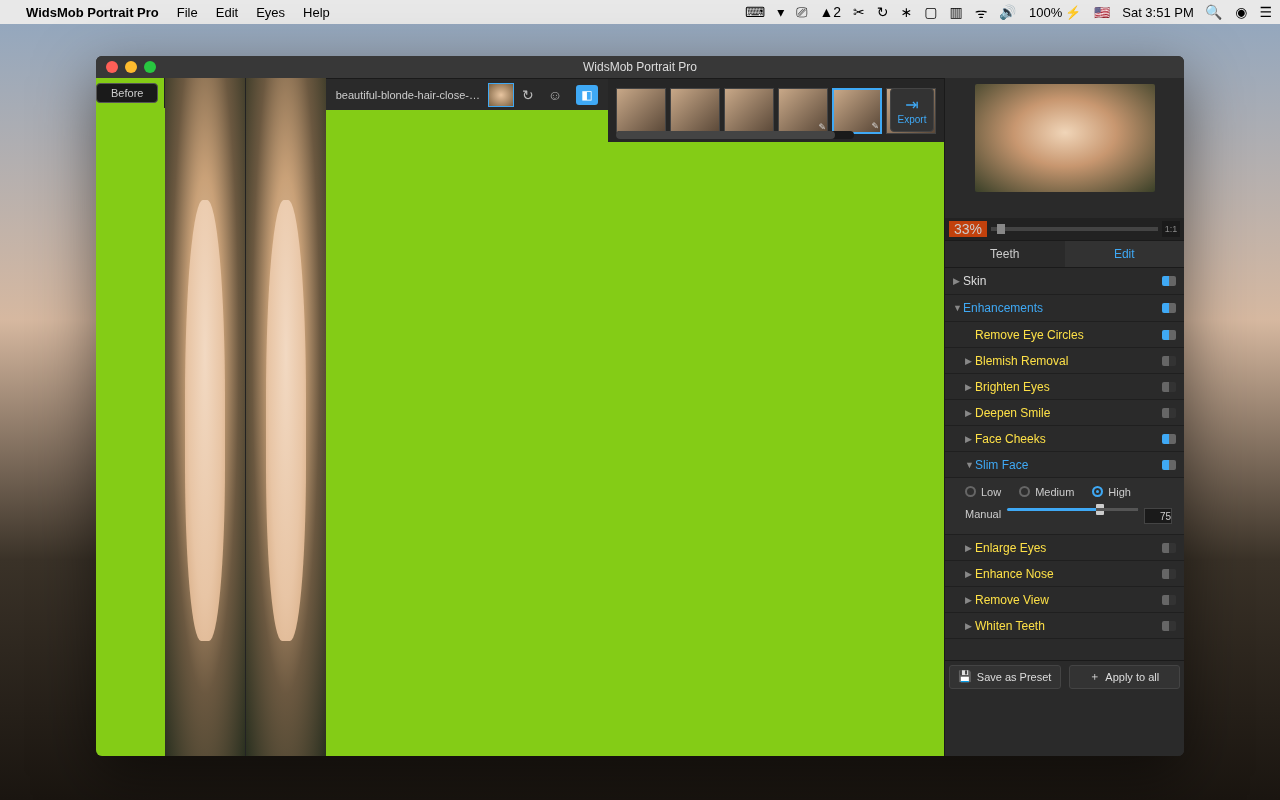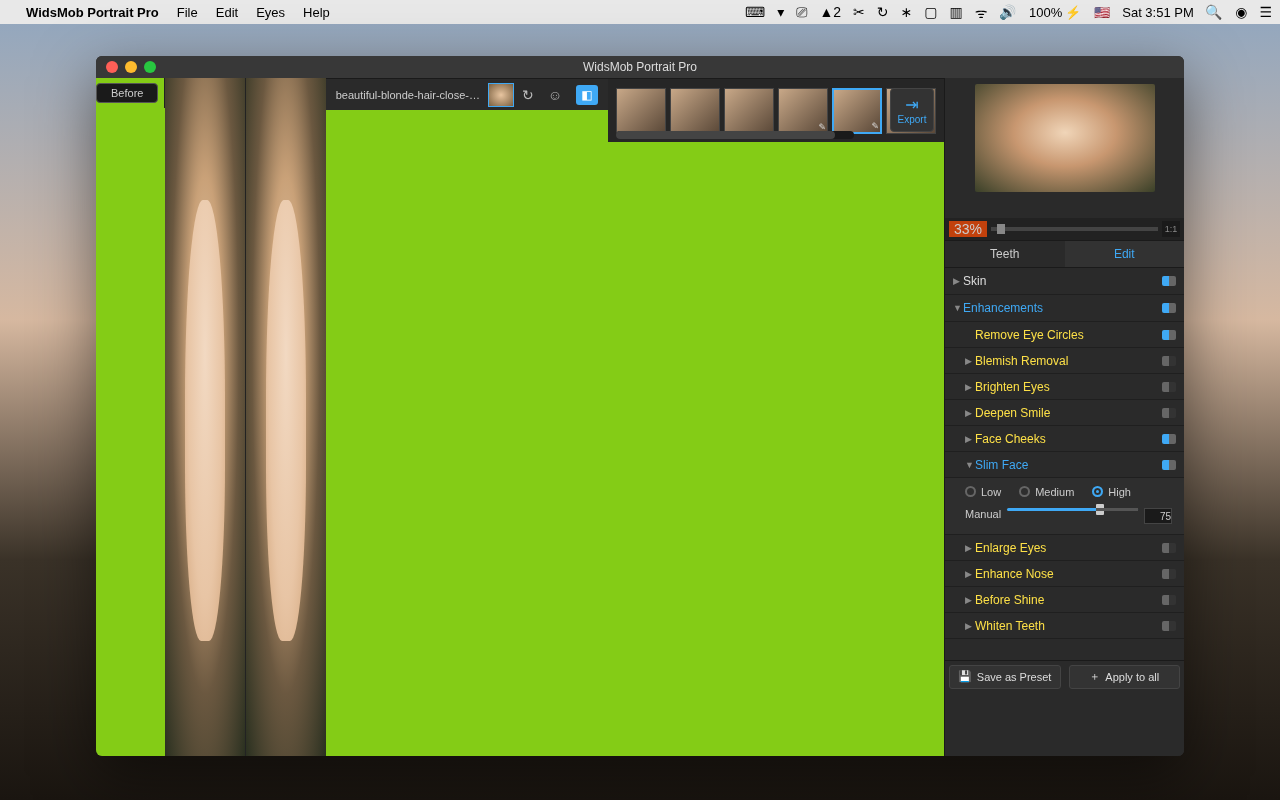--- a/index.html
+++ b/index.html
@@ -280,21 +280,21 @@
               <span class="lbl">Enlarge Eyes</span>
             <span class="toggle off"></span>
           </div>
           <div class="sub">
             <span class="tri">▶</span>
               <span class="lbl">Enhance Nose</span>
             <span class="toggle off"></span>
           </div>
           <div class="sub">
             <span class="tri">▶</span>
-              <span class="lbl">Before Shine</span>
+              <span class="lbl">Remove View</span>
             <span class="toggle off"></span>
           </div>
           <div class="sub">
             <span class="tri">▶</span>
               <span class="lbl">Whiten Teeth</span>
             <span class="toggle off"></span>
           </div>
         </div>
       </div>
     </div>

